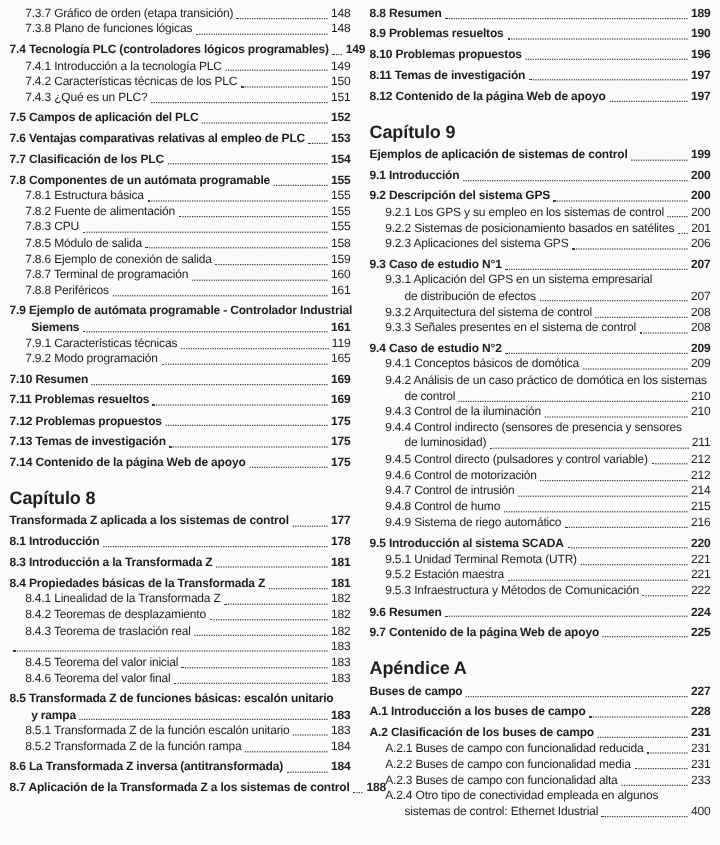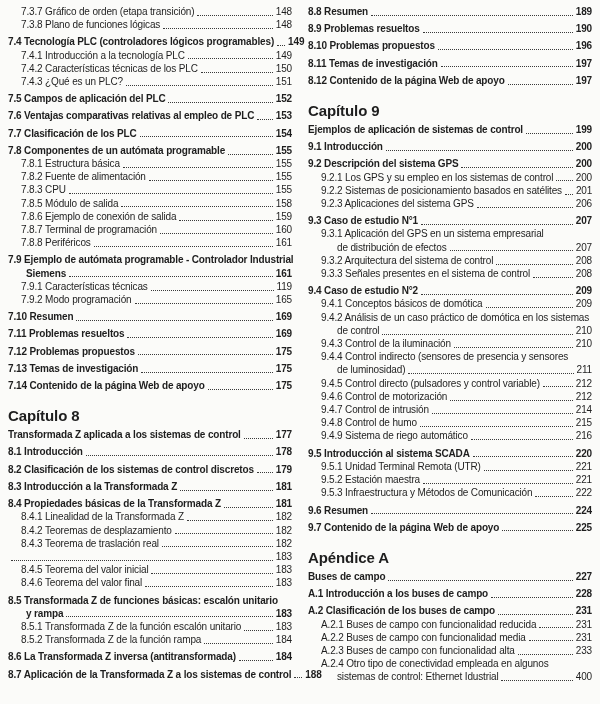--- a/index.html
+++ b/index.html
@@ -254,27 +254,20 @@
       </div>
       <div class="entry lvl0">
         <div class="row ind0">
           <span class="txt">8.1 Introducción</span>
           <span class="leader" style="border-bottom-color: rgb(58, 58, 58);"></span>
           <span class="pg">178</span>
         </div>
       </div>
       <div class="entry lvl0">
         <div class="row ind0">
-          <span class="txt">8.2 Clasificación de los sistemas de control discretos</span>
-          <span class="leader" style="border-bottom-color: rgb(58, 58, 58);"></span>
-          <span class="pg">179</span>
-        </div>
-      </div>
-      <div class="entry lvl0">
-        <div class="row ind0">
           <span class="txt">8.3 Introducción a la Transformada Z</span>
           <span class="leader" style="border-bottom-color: rgb(58, 58, 58);"></span>
           <span class="pg">181</span>
         </div>
       </div>
       <div class="entry lvl0">
         <div class="row ind0">
           <span class="txt">8.4 Propiedades básicas de la Transformada Z</span>
           <span class="leader" style="border-bottom-color: rgb(58, 58, 58);"></span>
           <span class="pg">181</span>

